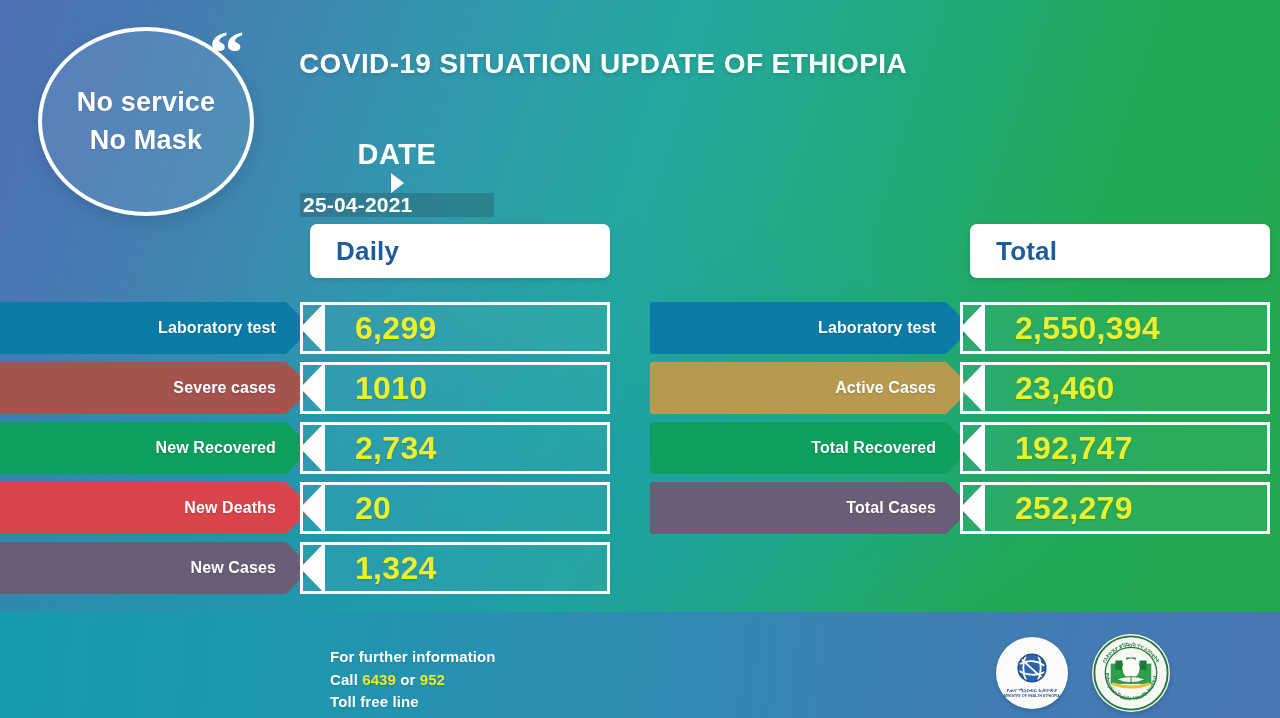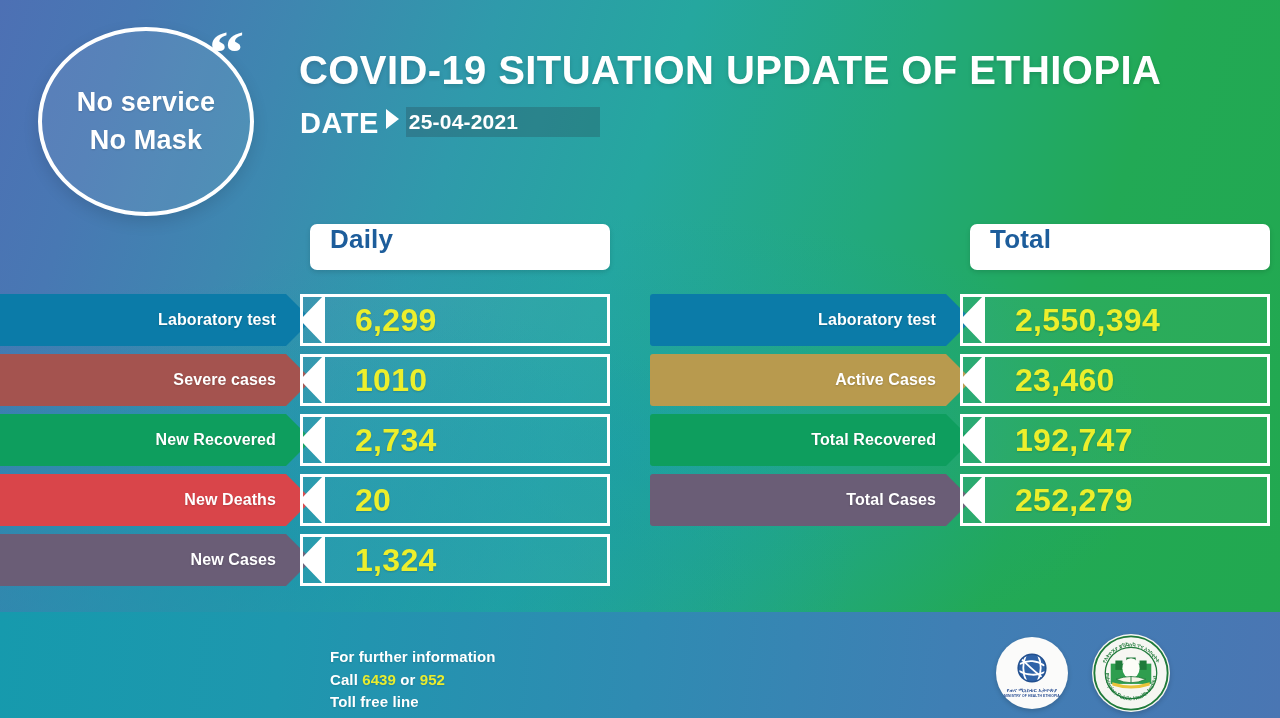--- a/index.html
+++ b/index.html
@@ -79,33 +79,34 @@
     line-height: 1;
     transform: scaleX(1.15);
   }
 
   
   .title {
     position: absolute;
     left: 299px;
     top: 48px;
     color: #ffffff;
-    font-size: 40px;
+    font-size: 28px;
     font-weight: 700;
     letter-spacing: .4px;
     white-space: nowrap;
     text-shadow: 0 2px 4px rgba(0,0,0,.14);
   }
   .date-row {
     position: absolute;
     left: 300px;
-    top: 107px;
-    display: flex;
-    align-items: flex-start;
+    top: 138px;
+    display: flex;
+    align-items: center;
     height: 32px;
+    flex-direction: column;
   }
   .date-label {
     color: #ffffff;
     font-size: 29px;
     font-weight: 700;
     letter-spacing: .5px;
   }
   .date-arrow {
     width: 0;
     height: 0;
@@ -134,25 +135,26 @@
   .col {
     position: absolute;
     top: 224px;
   }
   .col-left  { left: -10px;  width: 620px; }
   .col-right { left: 650px;  width: 620px; }
 
   .col-head {
     margin-left: 320px;
     width: 300px;
-    height: 46px;
+    height: 54px;
     background: #ffffff;
     border-radius: 7px;
     display: flex;
-    padding-left: 20px;
+    align-items: center;
+    padding-left: 26px;
     box-shadow: 0 2px 5px rgba(0,0,0,.13);
   }
   .col-right .col-head { margin-left: 320px; }
   .col-head-text {
     color: #1d5d9b;
     font-size: 26px;
     font-weight: 700;
     letter-spacing: .2px;
   }
 

